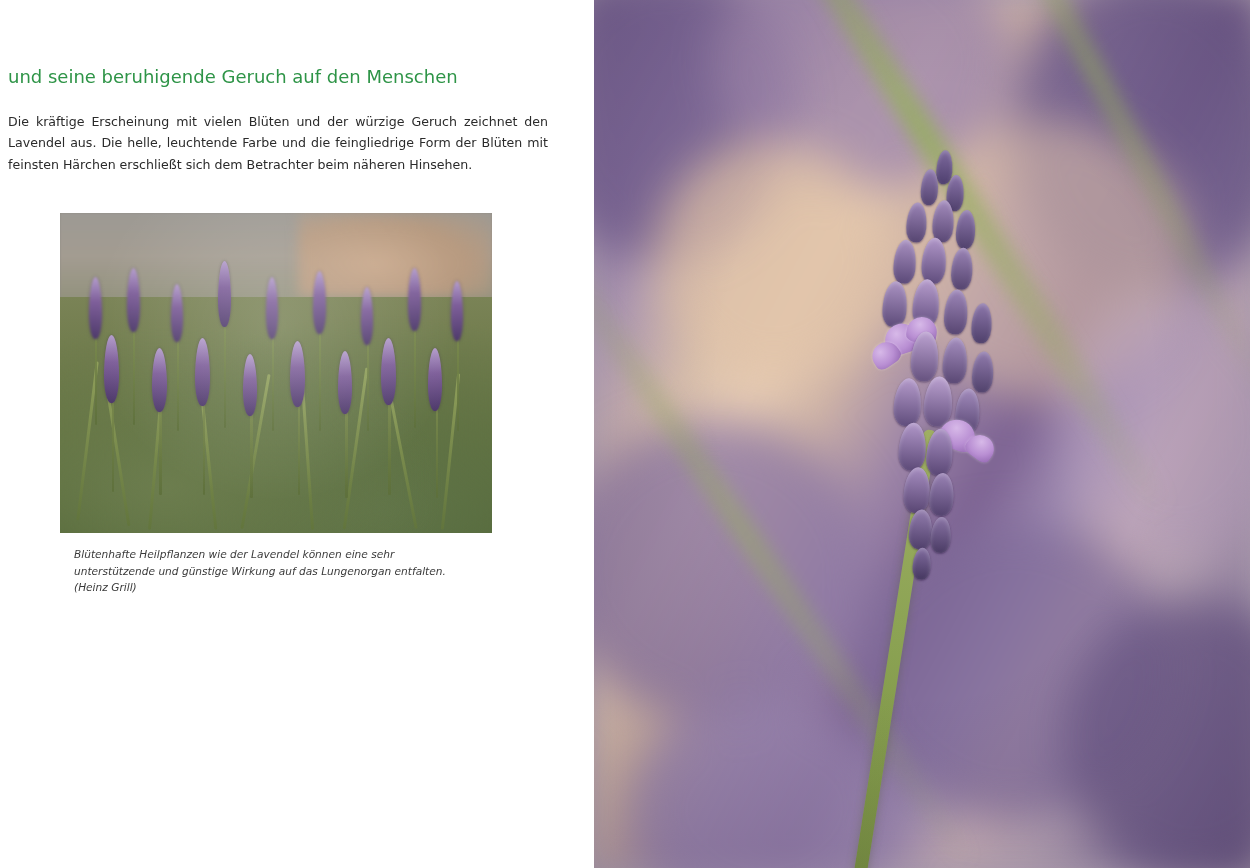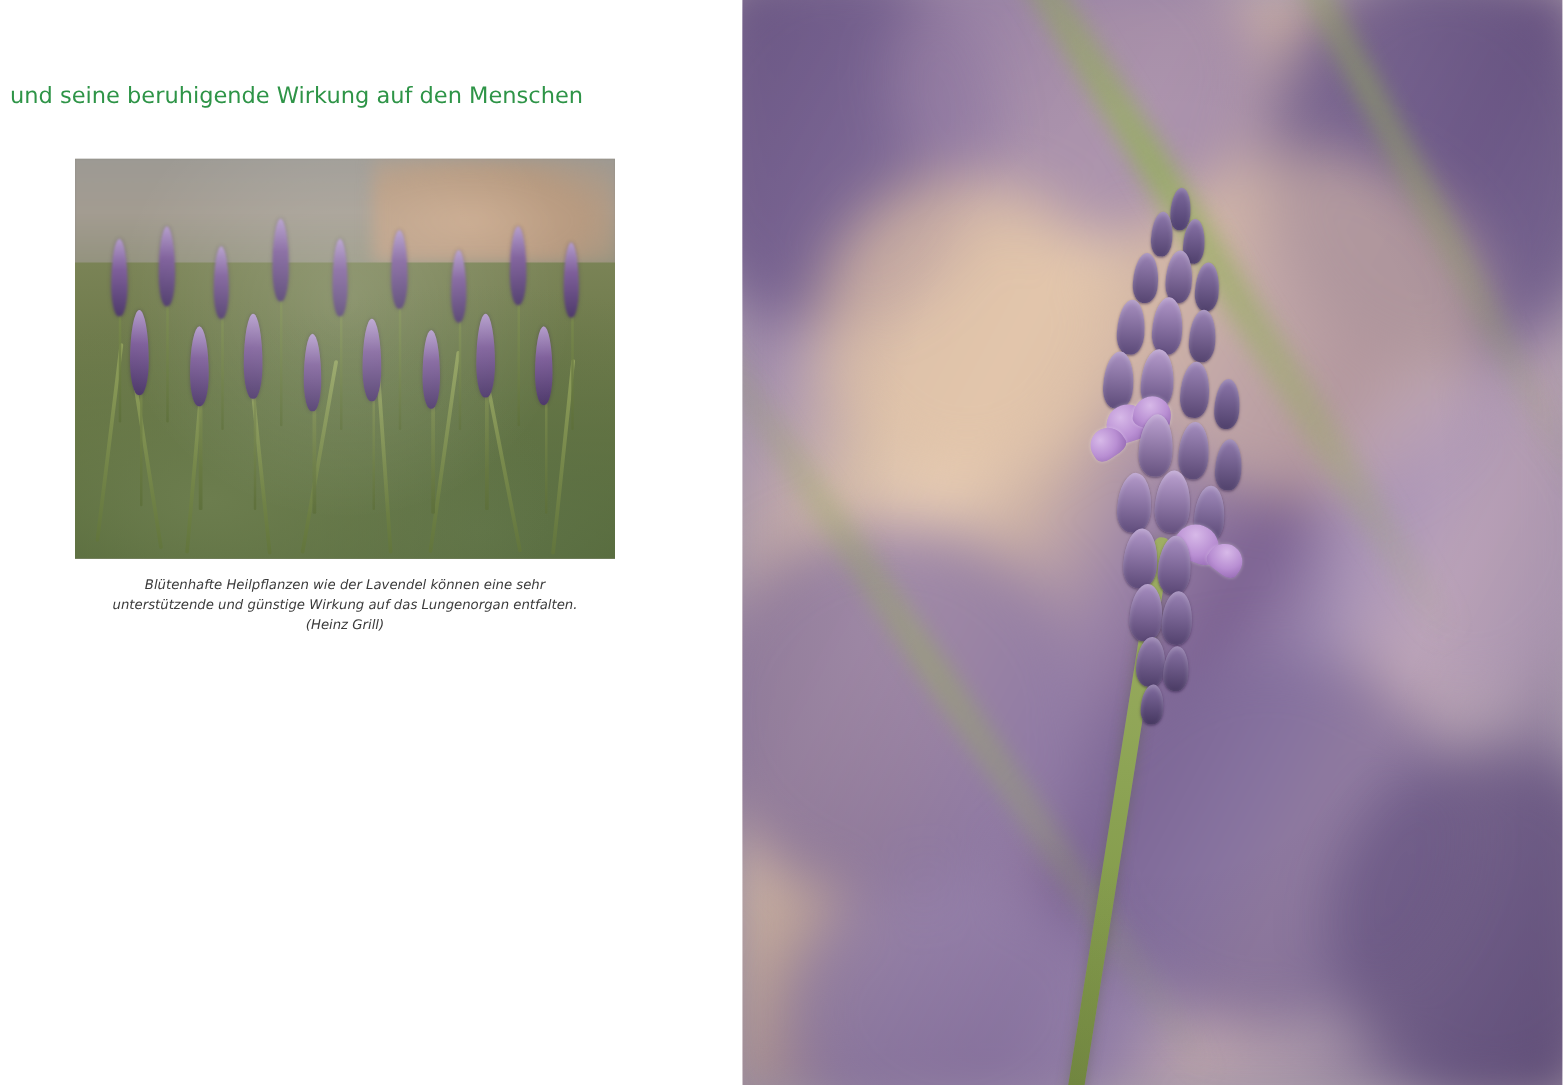--- a/index.html
+++ b/index.html
@@ -72,21 +72,20 @@
     height: 320px;
     overflow: hidden;
     background: #8e8b83;
   }
   .figure-caption {
     font-family: "DejaVu Sans", sans-serif;
     font-style: italic;
     font-size: 10.6px;
     color: #3a3a3a;
     line-height: 1.55;
-    text-align: center;
     margin-top: 13px;
     padding: 0 14px;
   }
 
   
   .right-photo {
     position: relative;
     width: 656px;
     height: 868px;
     overflow: hidden;
@@ -196,22 +195,23 @@
   }
 </style>
 </head>
 <body>
 
 <div class="page">
 
   <div class="left-col">
 
 
-    <h2 class="subtitle">und seine beruhigende Wirkung auf den Menschen</h2>
-
+    <h2 class="subtitle">und seine beruhigende Geruch auf den Menschen</h2>
+
+    <p class="body-text">Die kräftige Erscheinung mit vielen Blüten und der würzige Geruch zeichnet den Lavendel aus. Die helle, leuchtende Farbe und die feingliedrige Form der Blüten mit feinsten Härchen erschließt sich dem Betrachter beim näheren Hinsehen.</p>
 
 
     <figure class="figure">
       <div class="figure-img">
         <div class="ph-base">
           <div class="f-sky"></div>
           <div class="f-sand"></div>
           <div class="f-ground"></div>
 
           <div class="blade" style="left:6%;top:46%;width:3px;height:50%;transform:rotate(7deg);"></div>

